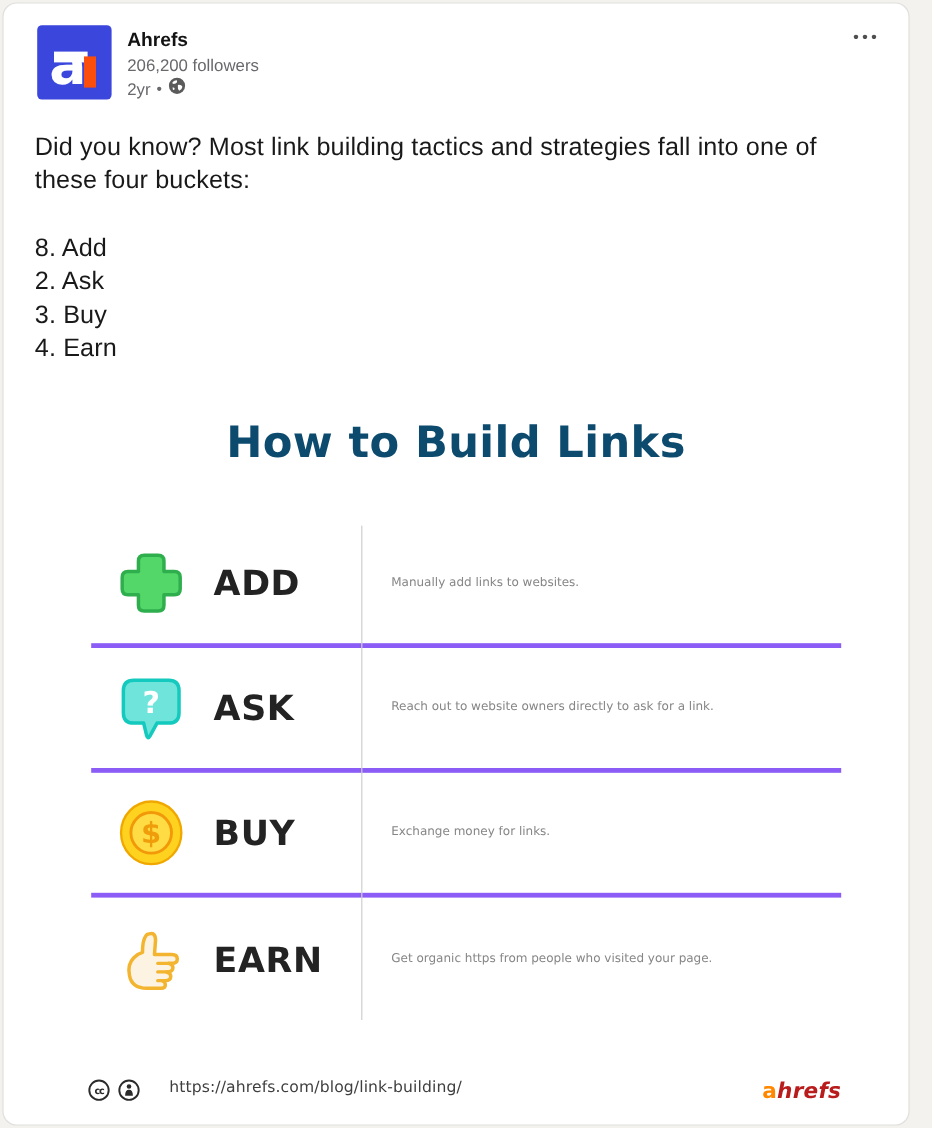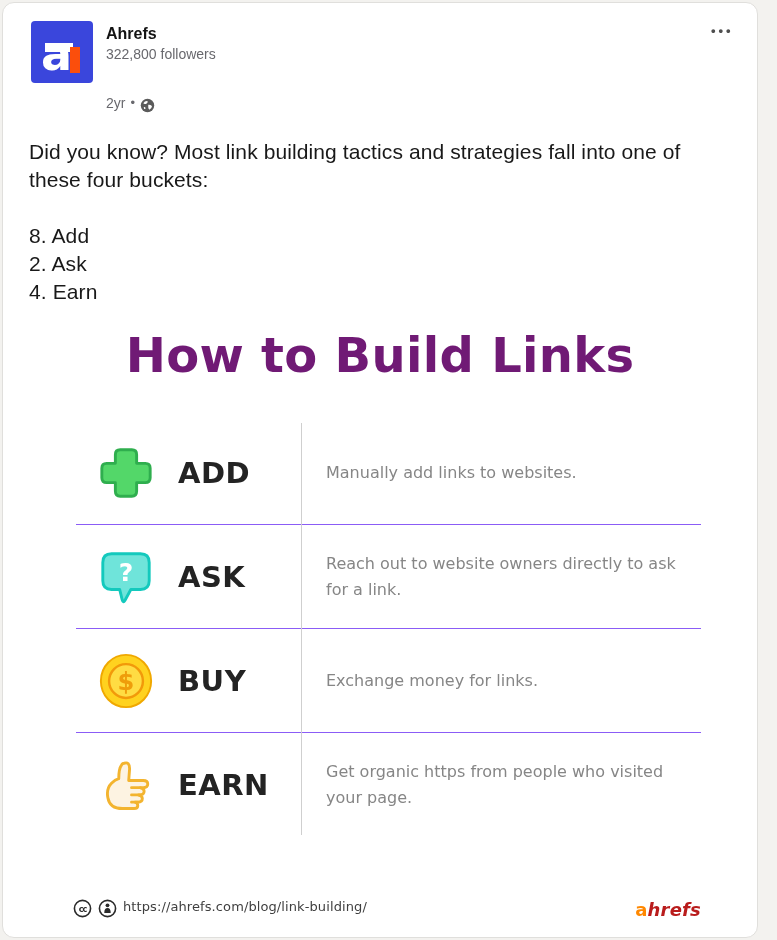--- a/index.html
+++ b/index.html
@@ -27,69 +27,69 @@
   }
   .avatar .bar-orange{
     position:absolute;right:13px;top:26px;width:10px;height:26px;background:#fb4e0c;
   }
   .avatar .bar-white{
     position:absolute;left:14px;top:22px;width:28px;height:9px;background:#ffffff;
   }
   .h-meta{padding-top:2px;}
   .h-name{font-size:16px;font-weight:700;color:#131313;line-height:21px;}
   .h-sub{font-size:14px;color:#68686d;line-height:20px;}
-  .h-age{font-size:14px;color:#68686d;line-height:20px;display:flex;align-items:flex-end;gap:5px;margin-top:29px;}
+  .h-age{font-size:14px;color:#68686d;line-height:20px;display:flex;align-items:flex-start;gap:5px;}
   .dot-sep{font-size:13px;color:#68686d;}
   .globe{width:15px;height:15px;display:inline-block;}
   .menu-btn{
     position:absolute;right:20px;top:16px;width:32px;height:22px;
     text-align:center;color:#4f4f4f;font-size:13px;font-weight:700;
     letter-spacing:3px;cursor:pointer;border:none;background:none;
   }
   
   .post-text{
     margin:25px 28px 0 26px;
     font-size:21px;color:#191919;line-height:28px;letter-spacing:.1px;
   }
   .post-list{margin-top:28px;}
   .post-list div{line-height:28px;}
   
   .ig-title{
-    margin-top:27px;text-align:center;
-    font-family:"DejaVu Sans", sans-serif;
-    font-size:48px;font-weight:700;color:#701a75;letter-spacing:.3px;
+    margin-top:43px;text-align:center;
+    font-family:"DejaVu Sans", sans-serif;
+    font-size:36px;font-weight:700;color:#0c4a6e;letter-spacing:.3px;
     line-height:44px;
   }
   .ig-table{position:relative;margin:44px 56px 0 73px;}
   .ig-vline{position:absolute;left:225px;top:2px;bottom:2px;width:1px;background:#cfcfcf;}
   .ig-row{
     display:grid;grid-template-columns:225px 1fr;align-items:center;
     min-height:104px;box-sizing:border-box;
   }
-  .ig-row.sep{border-bottom:1px solid #8b5cf6;}
+  .ig-row.sep{border-bottom:4px solid #8b5cf6;}
   .ig-left{display:flex;align-items:center;gap:23px;padding-left:21px;}
   .ig-icon{width:58px;height:58px;flex:0 0 auto;}
   .ig-label{
     font-family:"DejaVu Sans", sans-serif;
     font-size:29px;font-weight:700;color:#232323;letter-spacing:.5px;
   }
   .ig-desc{
     padding:0 8px 0 25px;
     font-family:"DejaVu Sans", sans-serif;
-    font-size:16px;color:#868686;line-height:26px;
+    font-size:10px;color:#868686;line-height:26px;
   }
   
   .ig-footer{
     position:absolute;left:70px;right:56px;bottom:14px;height:24px;
     display:flex;align-items:flex-start;
   }
   .cc-group{display:flex;align-items:center;gap:6px;}
   .cc-group svg{width:19px;height:19px;}
   .ig-url{
-    margin-left:6px;
+    margin-left:24px;
     font-family:"DejaVu Sans", sans-serif;
     font-size:13px;color:#3f3f3f;letter-spacing:.1px;
   }
   .brand{
     margin-left:auto;
     font-family:"DejaVu Sans", sans-serif;
     font-size:18px;font-weight:700;letter-spacing:.2px;
   }
   .brand .b-a{color:#ff8800;}
   .brand .b-rest{color:#b91c1c;font-style:italic;}
@@ -100,21 +100,21 @@
 <div class="card">
 
   <div class="header">
     <div class="avatar">
       <span class="letter">a</span>
       <span class="bar-white"></span>
       <span class="bar-orange"></span>
     </div>
     <div class="h-meta">
       <div class="h-name">Ahrefs</div>
-      <div class="h-sub">322,800 followers</div>
+      <div class="h-sub">206,200 followers</div>
       <div class="h-age">
         <span>2yr</span>
         <span class="dot-sep">•</span>
         <span class="globe">
           <svg viewBox="0 0 20 20" width="15" height="15">
             <circle cx="10" cy="10" r="9" fill="#5b5b5b"></circle>
             <path d="M4.5 7 Q6.5 3.5 10 4 Q11 6 8.5 7.5 Q5.5 8.5 4.5 7 Z" fill="#ffffff"></path>
             <path d="M11 9 Q15 8.5 16 11 Q15.5 14.5 12.5 15.5 Q10.5 13.5 11 11.5 Z" fill="#ffffff"></path>
             <path d="M5 12 Q7 11.5 7.5 13.5 Q6.5 15 5.5 14.5 Z" fill="#ffffff"></path>
           </svg>
@@ -122,20 +122,21 @@
       </div>
     </div>
     <button class="menu-btn">•••</button>
   </div>
 
   <div class="post-text">
     <div>Did you know? Most link building tactics and strategies fall into one of these four buckets:</div>
     <div class="post-list">
       <div>8. Add</div>
       <div>2. Ask</div>
+      <div>3. Buy</div>
       <div>4. Earn</div>
     </div>
   </div>
 
   <div class="ig-title">How to Build Links</div>
 
   <div class="ig-table">
     <div class="ig-vline"></div>
 
     <div class="ig-row sep">

